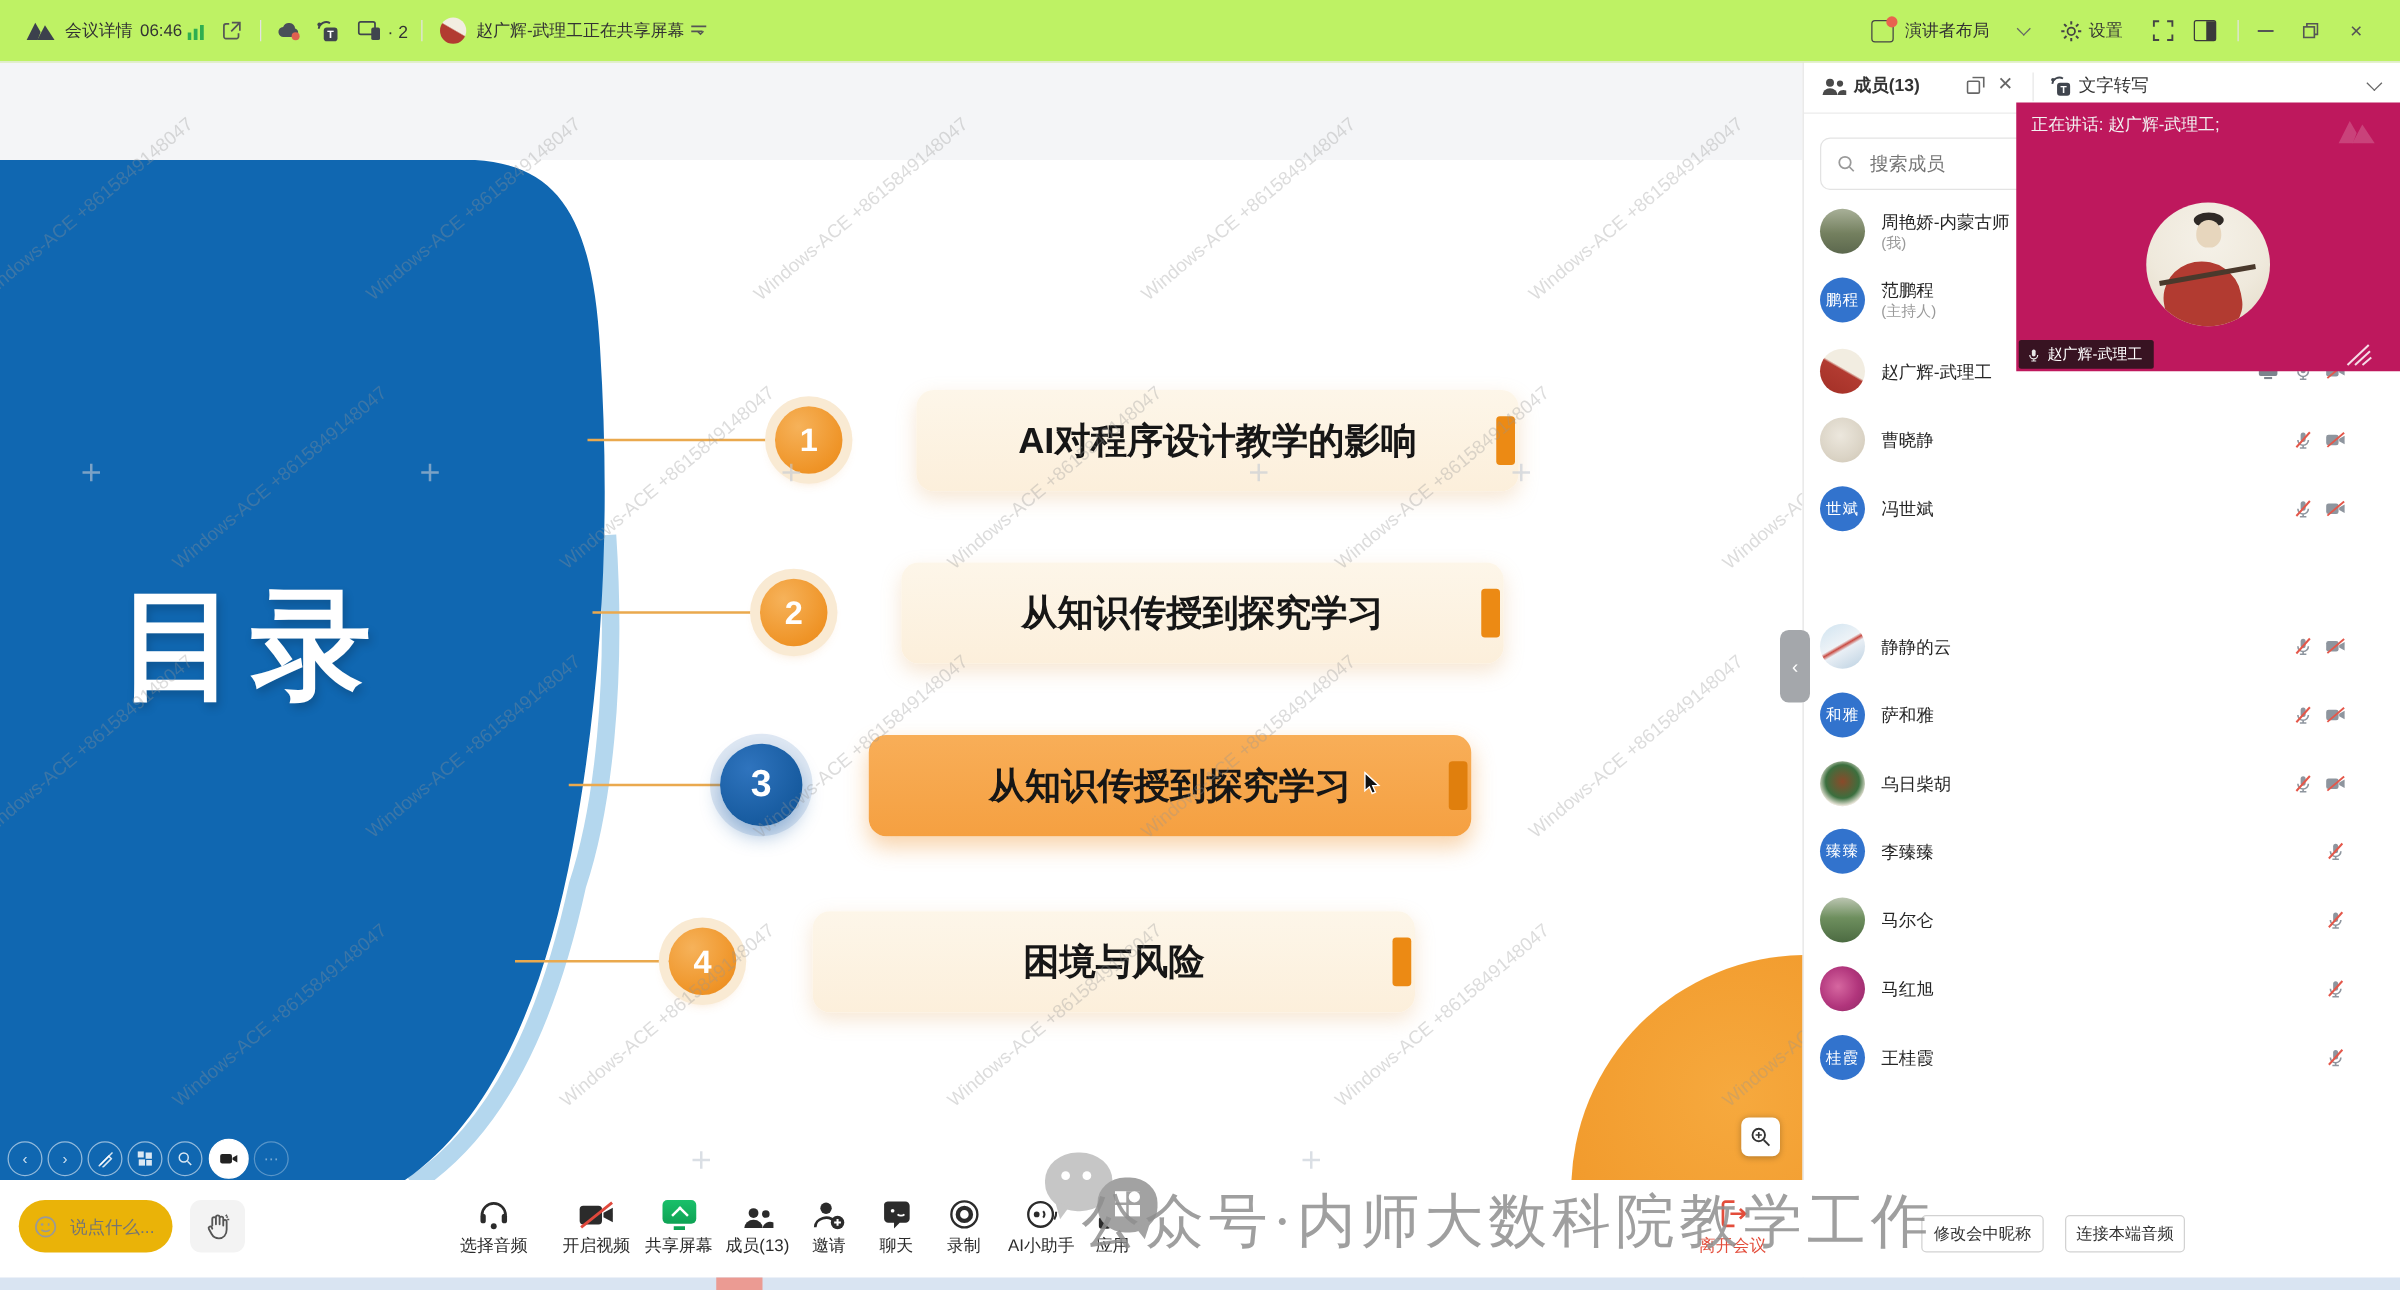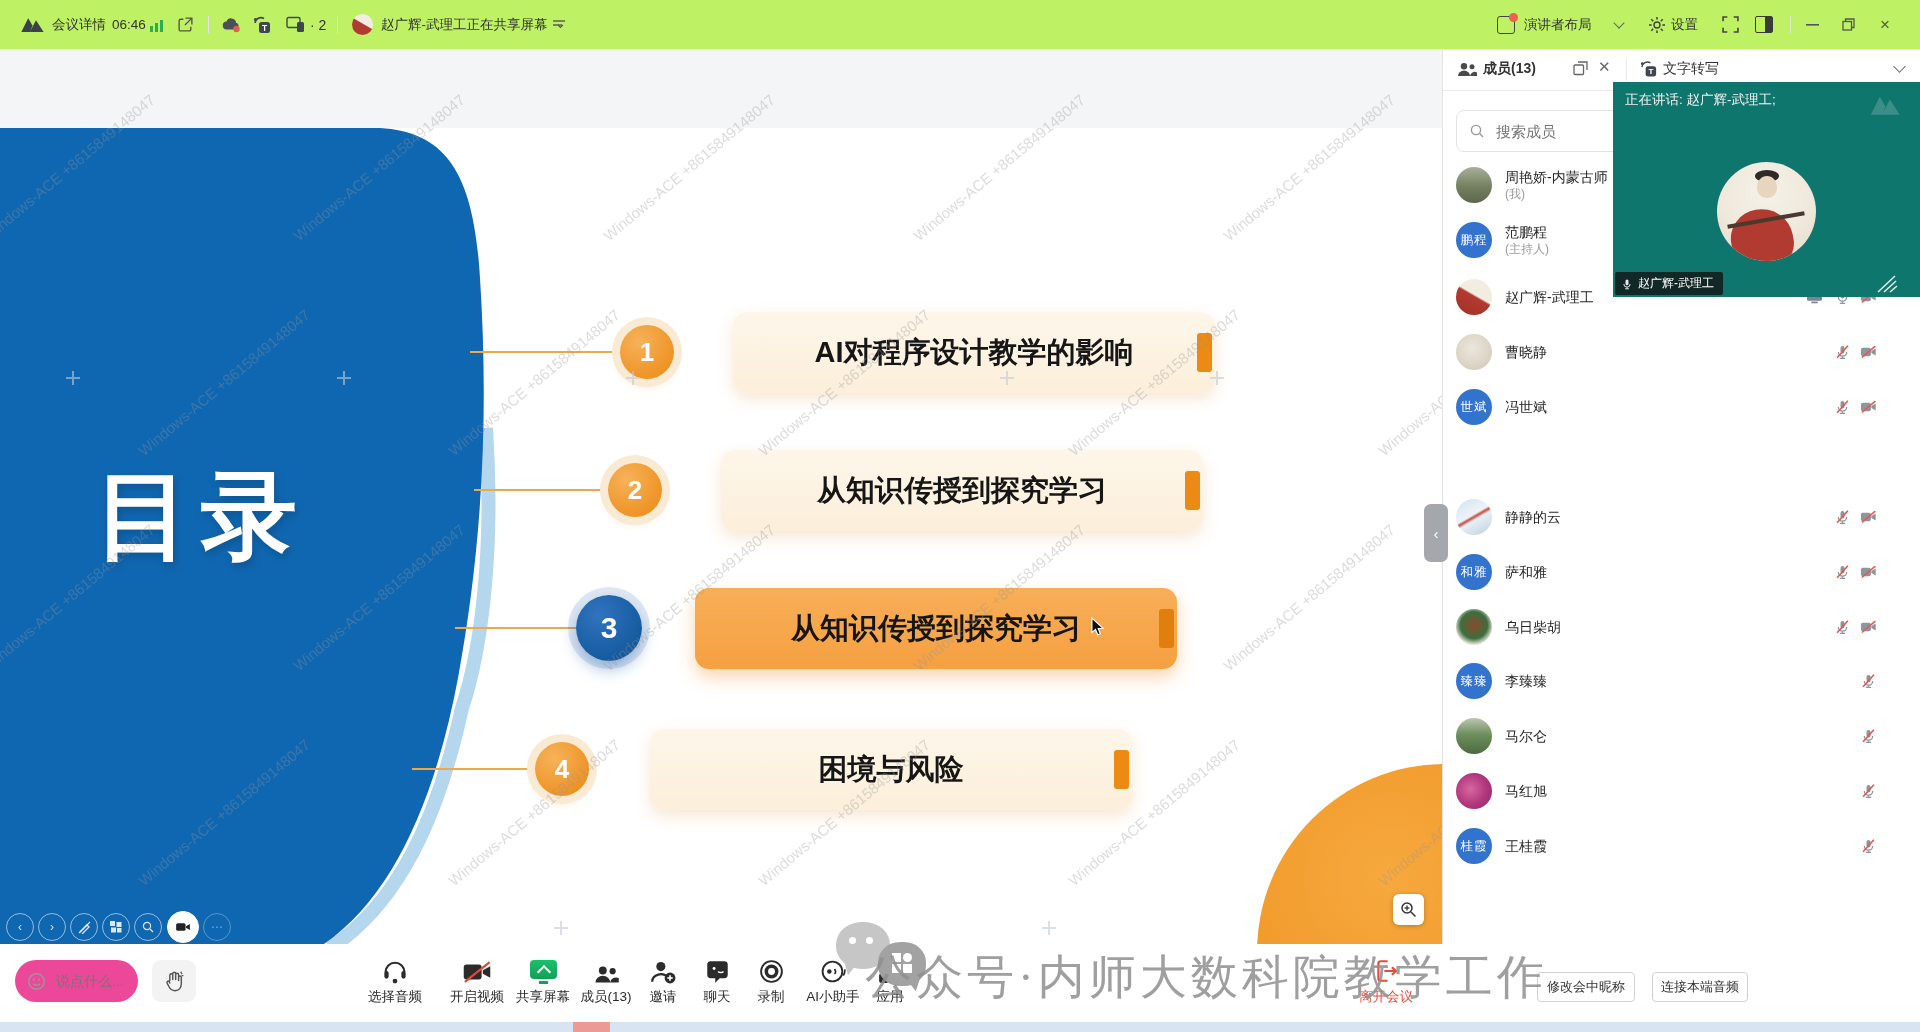--- a/index.html
+++ b/index.html
@@ -54,21 +54,21 @@
   .av-cao{background:radial-gradient(circle at 45% 40%,#ece7dd 0%,#dbd4c6 60%,#cdc4b2 100%);}
   .av-gao{background:linear-gradient(180deg,#5a6673 0%,#8a7a6a 50%,#e8a23c 66%,#3e3a38 100%);}
   .av-jing{background:linear-gradient(150deg,#cfe3f0 0%,#eef3f7 45%,#c94b42 50%,#e9eff5 56%,#b9cfe0 100%);}
   .av-wu{background:radial-gradient(circle at 50% 45%,#8a4a2a 0%,#3b6f3e 50%,#e8e4d8 72%,#4a7a4a 100%);}
   .av-maer{background:linear-gradient(180deg,#bcc6b2 0%,#6e8f5e 45%,#4c6b42 100%);}
   .av-mahong{background:radial-gradient(circle at 40% 45%,#d667a0 0%,#b1357c 55%,#8c2a62 100%);}
   .mname{margin-left:13px;font-size:14px;color:#262626;line-height:18px;}
   .msub{font-size:12px;color:#9a9a9a;line-height:16px;}
   .ric{position:absolute;top:50%;margin-top:-8px;width:17px;height:16px;}
   
-  #speaker{position:absolute;left:1613px;top:82px;width:307px;height:215px;background:#0f766e;z-index:55;}
+  #speaker{position:absolute;left:1613px;top:82px;width:307px;height:215px;background:#be185d;z-index:55;}
   #speaker-art{position:absolute;left:104px;top:80px;width:99px;height:99px;border-radius:50%;overflow:hidden;
       background:radial-gradient(circle at 50% 30%,#f5f1e8 0%,#efe9dc 55%,#e3dac6 100%);}
   #speaker-art:before{content:"";position:absolute;left:14px;bottom:-8px;width:62px;height:60px;background:#b23b31;
       border-radius:48% 52% 40% 40%;transform:rotate(-10deg);}
   #speaker-art:after{content:"";position:absolute;left:10px;top:56px;width:78px;height:4px;background:#4a392c;
       transform:rotate(-10deg);}
   .s-head{position:absolute;left:40px;top:14px;width:20px;height:22px;border-radius:50% 50% 45% 45%;background:#e7d6bd;}
   .s-hair{position:absolute;left:38px;top:8px;width:24px;height:12px;border-radius:50%;background:#2f2a26;}
   
   #toolbar{position:absolute;left:0;top:944px;width:1920px;height:78px;background:#fff;z-index:45;}
@@ -510,21 +510,21 @@
     <svg class="abs" style="right:22px;bottom:4px;" width="22" height="18" viewBox="0 0 22 18" stroke="rgba(255,255,255,.85)" stroke-width="1.6">
         <line x1="2" y1="17" x2="19" y2="1"></line>
         <line x1="8" y1="17" x2="20" y2="6"></line>
         <line x1="14" y1="17" x2="21" y2="11"></line>
       </svg>
   </div>
 
   <div class="tsel"></div>
   <div id="toolbar">
 
-    <div class="abs" style="left:15px;top:16px;width:123px;height:42px;background:#ec4899;border-radius:21px;display:flex;align-items:center;">
+    <div class="abs" style="left:15px;top:16px;width:123px;height:42px;background:#eab308;border-radius:21px;display:flex;align-items:center;">
       <svg style="margin-left:12px;" width="21" height="21" viewBox="0 0 21 21">
           <circle cx="10.5" cy="10.5" r="8.6" stroke="#999" stroke-width="1.5" fill="none"></circle>
           <circle cx="7.4" cy="8.4" r="1.2" fill="#999"></circle>
           <line x1="13.2" y1="7.2" x2="13.2" y2="9.6" stroke="#999" stroke-width="1.5"></line>
           <path d="M6.8,13 a4.4,3.4 0 0 0 7.4,0" stroke="#999" stroke-width="1.5" fill="none"></path>
         </svg>
       <input style="border: none; outline: none; background: transparent; margin-left: 8px; font-size: 14px; width: 80px; font-family: &quot;Liberation Sans&quot;, sans-serif; color: rgb(51, 51, 51);" placeholder="说点什么...">
     </div>
     <div class="abs" style="left:152px;top:16px;width:44px;height:42px;background:#f3f3f3;border-radius:9px;display:flex;align-items:center;justify-content:center;">
       <svg width="22" height="23" viewBox="0 0 20 22">

